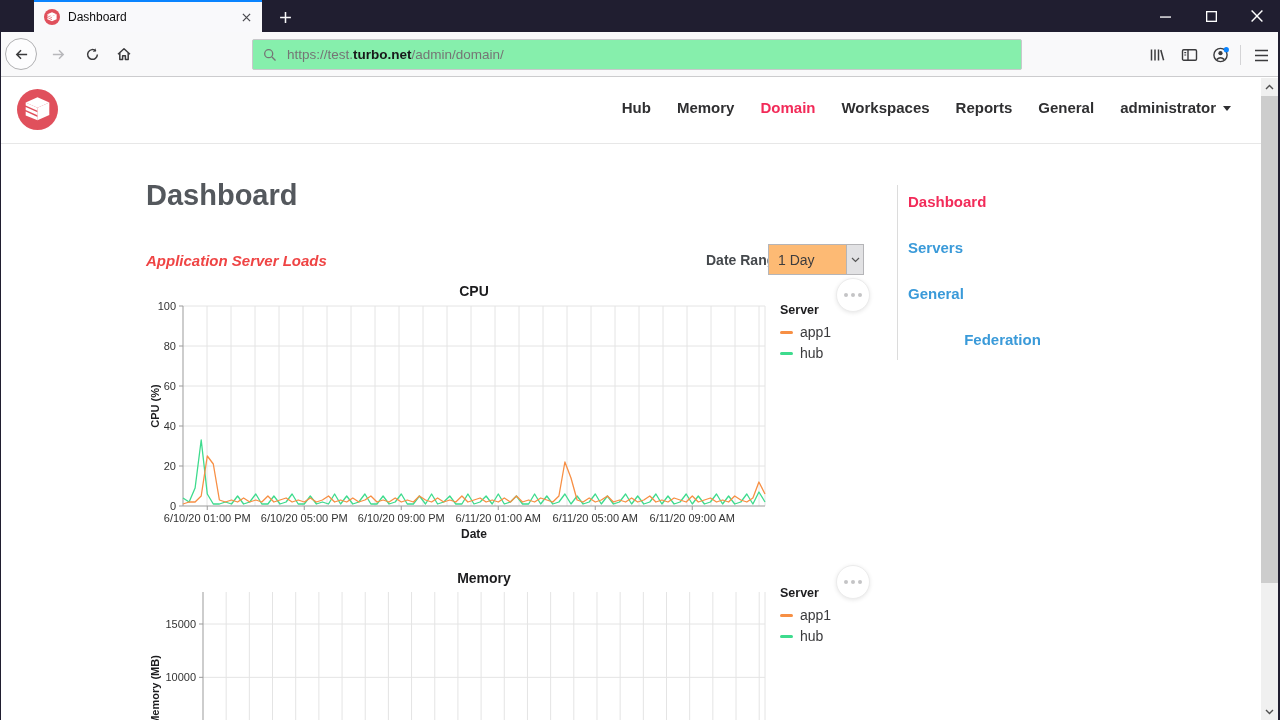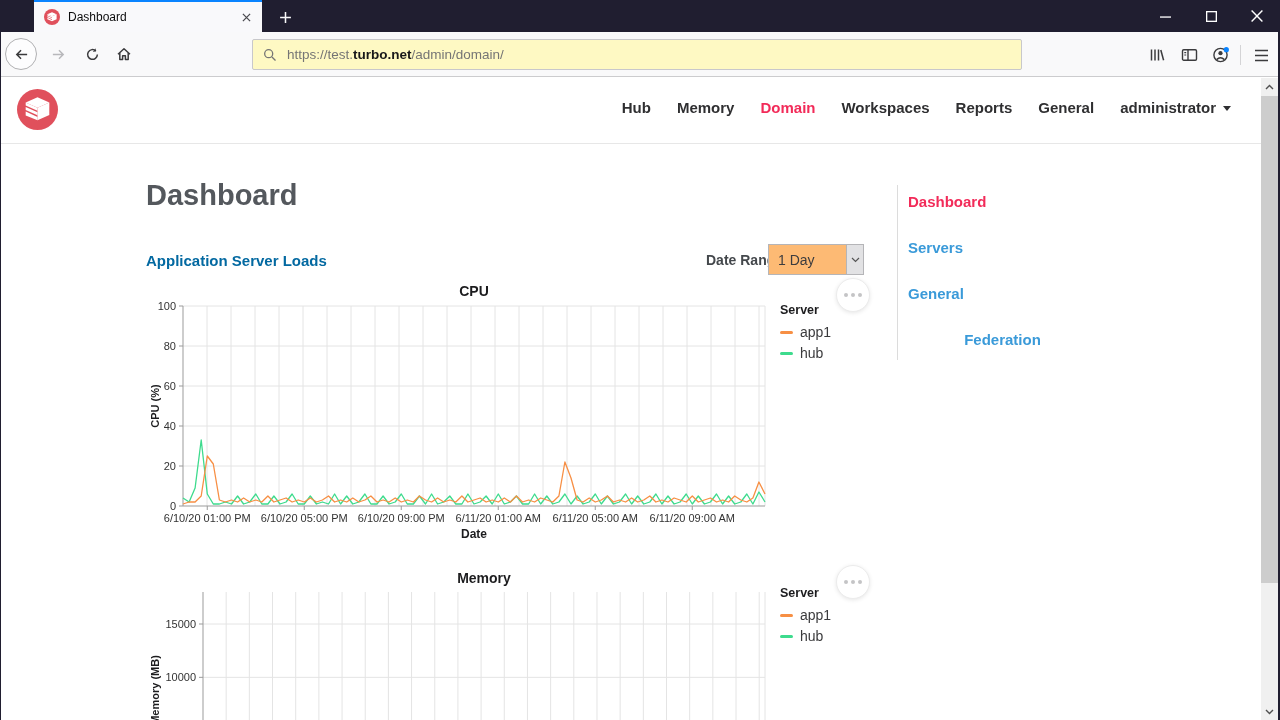--- a/index.html
+++ b/index.html
@@ -19,21 +19,21 @@
   .win-btn { width:46px; height:32px; display:flex; align-items:center; justify-content:center; color:#fff; }
 
   
   .toolbar { position:absolute; left:0; top:32px; width:1280px; height:45px; background:#f9f9fa;
              border-bottom:1px solid #ccccce; }
   .nav-btn { position:absolute; top:6px; width:32px; height:32px; display:flex; align-items:center; justify-content:center; }
   .back-btn { left:5px; border:1px solid #b1b1b3; border-radius:50%; background:#fdfdfe; }
   .fwd-btn  { left:42px; }
   .reload-btn { left:76px; }
   .home-btn { left:108px; }
-  .urlbar { position:absolute; left:252px; top:7px; width:770px; height:31px; background:#fef9c3;
+  .urlbar { position:absolute; left:252px; top:7px; width:770px; height:31px; background:#86efac;
             border:1px solid #c8c8cb; border-radius:2px; display:flex; align-items:center; padding:0 10px; }
   .url-text { font-size:13.5px; color:#757575; margin-left:10px; white-space:nowrap; }
   .url-text b { color:#18181a; font-weight:bold; }
   .tb-icon { position:absolute; top:9px; width:28px; height:28px; display:flex; align-items:center; justify-content:center; }
   .lib-btn { left:1143px; } .sbar-btn { left:1175px; } .acct-btn { left:1207px; } .burger-btn { left:1247px; }
   .tb-sep { position:absolute; left:1240px; top:13px; width:1px; height:20px; background:#d4d4d6; }
 
   
   .edge-l { position:absolute; left:0; top:32px; width:1px; height:688px; background:#201e30; }
   .edge-r { position:absolute; left:1278px; top:32px; width:2px; height:688px; background:#201e30; }
@@ -49,21 +49,21 @@
                  border-bottom:1px solid #e7e7e7; }
   .logo { position:absolute; left:16px; top:12px; width:41px; height:41px; }
   .main-nav { position:absolute; right:30px; top:22px; display:flex; gap:26px; align-items:center; }
   .nav-item { font-size:15px; font-weight:bold; color:#2f2f31; display:flex; align-items:center; cursor:default; }
   .nav-item.active span { color:#f22b59; }
   .caret { width:0; height:0; border-left:4px solid transparent; border-right:4px solid transparent;
            border-top:5px solid #2f2f31; margin-left:7px; margin-top:2px; }
 
   
   .page-title { position:absolute; left:146px; top:179px; font-size:29px; font-weight:bold; color:#54585d; }
-  .section-title { position:absolute; left:146px; top:252px; font-size:15px; font-weight:bold; color:#0369a1; }
+  .section-title { position:absolute; left:146px; top:252px; font-size:15px; font-weight:bold; color:#ef4444;font-style:italic; }
   .daterange-label { position:absolute; left:668px; top:252px; font-size:14px; font-weight:bold; color:#44484c;margin-left:38px; }
   .select { position:absolute; left:768px; top:244px; width:96px; height:31px; background:#fdba74;
             border:1px solid #b5b5b8; display:flex; align-items:center; }
   .select-value { font-size:14px; color:#3c3c3e; padding-left:9px; flex:1; }
   .select-arrow { width:17px; height:29px; background:#e2e2e4; border-left:1px solid #b5b5b8;
                   display:flex; align-items:center; justify-content:center; }
 
   
   .side-menu { position:absolute; left:897px; top:185px; width:200px; border-left:1px solid #dcdcdc;
                padding:8px 0 6px 10px; }

